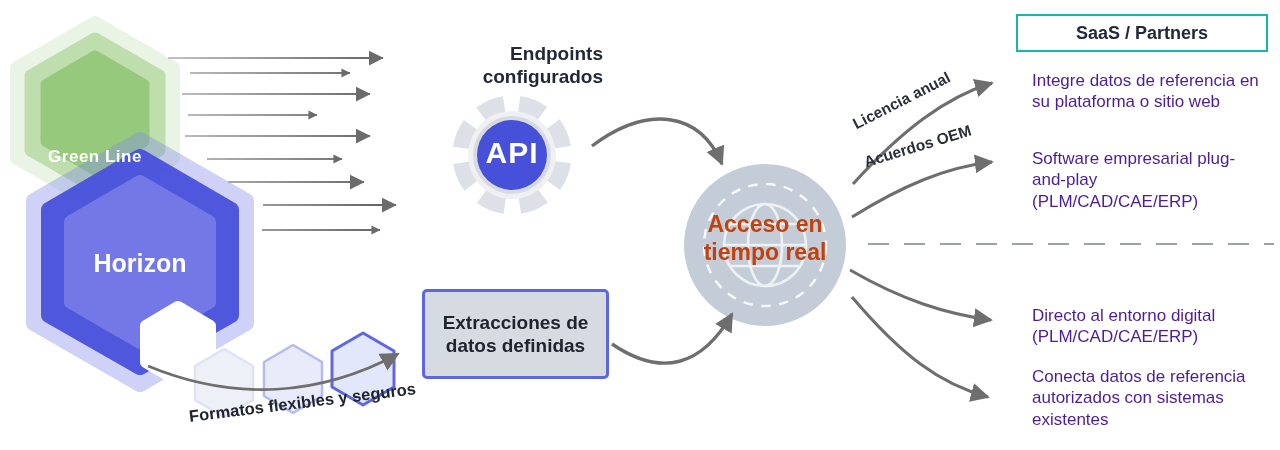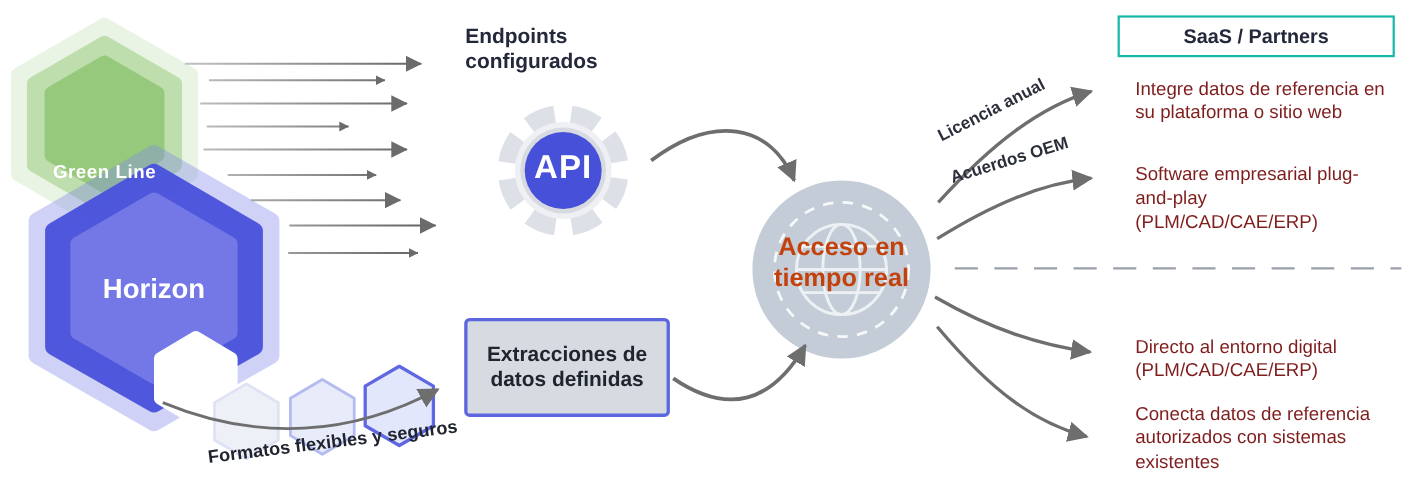--- a/index.html
+++ b/index.html
@@ -5,40 +5,40 @@
   html,body{margin:0;padding:0;background:#ffffff;}
   .stage{
     position:relative;width:1280px;height:450px;background:#ffffff;
     font-family:"Liberation Sans",sans-serif;overflow:hidden;
   }
   svg.art{position:absolute;left:0;top:0;width:1280px;height:450px;}
   .ov{position:absolute;}
   .hex-label{color:#ffffff;font-weight:700;text-align:center;}
   .green-label{left:20px;top:103px;width:150px;font-size:17px;letter-spacing:.5px;margin-top:44px;}
   .horizon-label{left:55px;top:249px;width:170px;font-size:25px;}
-  .endpoints-label{left:423px;top:23px;width:180px;text-align:left;
+  .endpoints-label{left:423px;top:43px;width:180px;text-align:right;
     font-size:19px;font-weight:700;color:#23283a;line-height:1.2;}
   .api-label{left:477px;top:136px;width:70px;text-align:center;
     font-size:30px;font-weight:800;color:#ffffff;letter-spacing:1px;}
   .extract-box{left:422px;top:289px;width:187px;height:90px;box-sizing:border-box;
     background:#d6dbe2;border:3px solid #5c66de;border-radius:5px;
     display:flex;align-items:center;justify-content:center;text-align:center;
     font-size:19px;font-weight:700;color:#20242e;line-height:1.22;padding:4px 10px;}
   .hub-label{left:682px;top:211px;width:166px;text-align:center;
     font-size:23px;font-weight:700;color:#c2410c;line-height:1.2;}
   .rot-label{font-size:15.5px;font-weight:600;color:#2b2f3a;white-space:nowrap;transform-origin:0 0;}
   .licencia-label{left:850px;top:117px;transform:rotate(-27deg);}
   .oem-label{left:862px;top:154px;transform:rotate(-17deg);}
   .formatos-label{left:188px;top:407px;transform:rotate(-7deg);font-size:16.5px;color:#20242e;}
   .title-box{box-sizing:border-box;background:#ffffff;border:2px solid #14b8a6;
     display:flex;align-items:center;justify-content:center;
     font-size:18px;font-weight:700;color:#23283a;}
   .saas-box{left:1016px;top:14px;width:252px;height:38px;}
   .clientes-box{left:1016px;top:253px;width:224px;height:38px;}
-  .item-text{width:234px;font-size:17px;font-weight:400;color:#7f1d1d;line-height:1.26;}
+  .item-text{width:234px;font-size:17px;font-weight:400;color:#4c1d95;line-height:1.26;}
   .saas-item-0{left:1032px;top:70px;}
   .saas-item-1{left:1032px;top:148px;}
   .ind-item-0{left:1032px;top:305px;}
   .ind-item-1{left:1032px;top:366px;}
 </style>
 </head>
 <body>
 
 <div class="stage">
 

